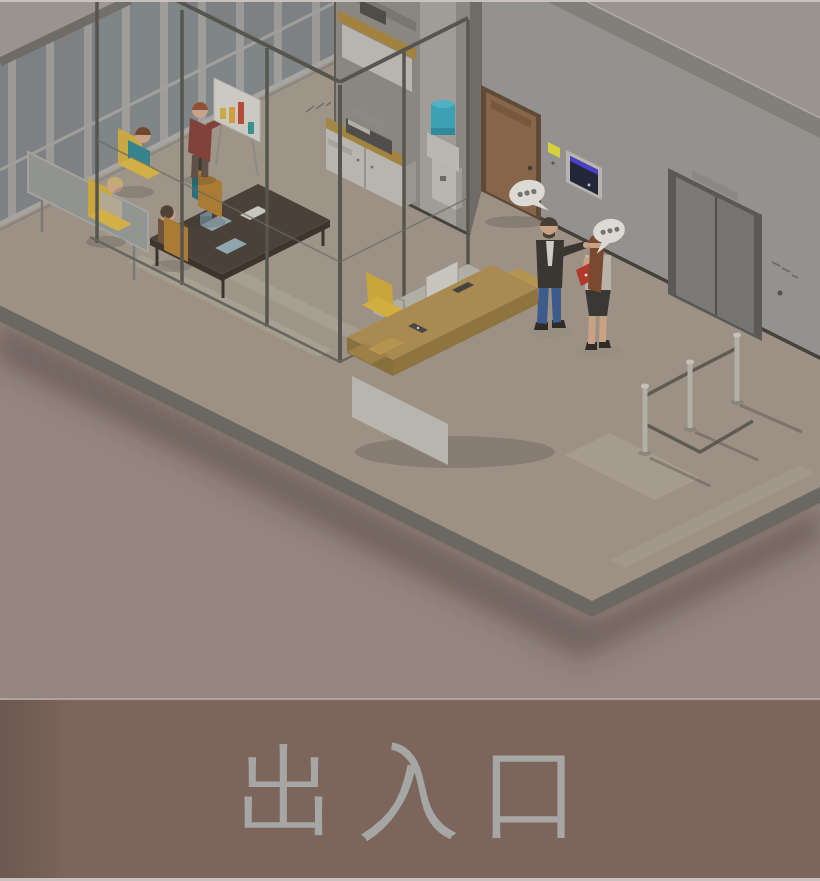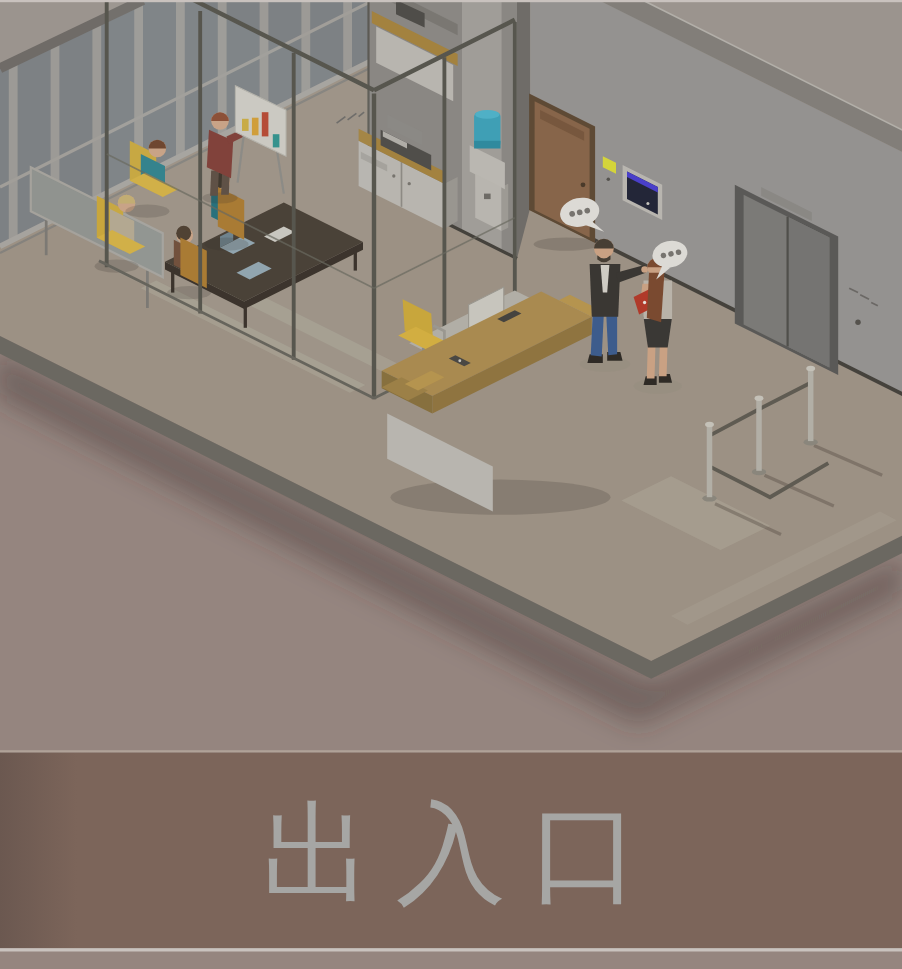--- a/index.html
+++ b/index.html
@@ -2,21 +2,21 @@
 <html style="--bg-top: #9b948e; --bg-bottom: #95857f; --floor-top: #9c9184; --floor-edge: #6b6861; --walkway: #a8a092; --window-glass: #7d8184; --window-mullion: #9c9a96; --wall-face-l: #8a8783; --wall-face-r: #949290; --wall-strip: #827e79; --wall-side-dark: #6f6c68; --alcove: #a09d98; --wood: #a98a50; --wood-dark: #8f7440; --wood-mid: #9c8047; --cabinet-wood: #a3823f; --white-furn: #b8b5af; --table-dark: #443a30; --chair-yellow: #c8a63c; --chair-yellow-light: #d2ae41; --chair-orange: #a8762c; --door-face: #87654a; --door-frame: #5e4a35; --elevator-frame: #5a5957; --elevator-door: #7b7a77; --water-blue: #3f9fb5; --water-blue-light: #4fb0c6; --screen-dark: #232638; --screen-accent: #4a3fc9; --sign-yellow: #d4d43a; --bubble: #dcdad5; --bubble-dot: #77746f; --skin: #c9a183; --jeans: #3d5c8c; --vest: #3a3733; --shirt-white: #cfccc4; --woman-top: #b9b3a9; --skirt: #3a3835; --hair-brown: #7a4a30; --folder-red: #b03a2a; --teal-person: #2e7f8a; --teal-person-dark: #206c78; --beige-person: #b3a68e; --maroon: #7e3a33; --bar-yellow: #c9a93f; --bar-orange: #d19b33; --bar-red: #b5452f; --bar-teal: #2f8f8a; --stanchion: #b2afa6; --belt: #5f5b52; --monitor: #c7c5bd; --band: #7c655a; --band-edge: #b0a298; --caption-color: #a6a6a4; --page-edge: #c9c2be;"><head>
 <meta charset="utf-8">
 <style>
   html,body{margin:0;padding:0;background:#95857f;}
   .stage{position:relative;width:820px;height:881px;overflow:hidden;
          font-family:"DejaVu Sans","Liberation Sans",sans-serif;}
   .stage::before{content:"";position:absolute;top:0;left:0;right:0;height:2px;
          background:var(--page-edge);z-index:6;}
   .scene{position:absolute;top:0;left:0;width:820px;height:698px;}
   .scene svg{display:block;}
-  .band{position:absolute;left:0;bottom:16px;width:820px;height:183px;box-sizing:border-box;
+  .band{position:absolute;left:0;bottom:0;width:820px;height:183px;box-sizing:border-box;
         background:linear-gradient(90deg,#6b5850 0px,var(--band) 70px,var(--band) 100%);
         border-top:2px solid var(--band-edge);
         border-bottom:3px solid var(--page-edge);
         display:flex;align-items:center;justify-content:center;z-index:5;}
   .caption{font-size:100px;line-height:1;font-weight:400;
         letter-spacing:.22em;text-indent:.22em;color:var(--caption-color);
         padding-top:6px;white-space:nowrap;}
   
   .c-bgtop{fill:var(--bg-top)} .c-bgbot{fill:var(--bg-bottom)}
   .c-floor{fill:var(--floor-top)} .c-fledge{fill:var(--floor-edge)} .c-walk{fill:var(--walkway)}

